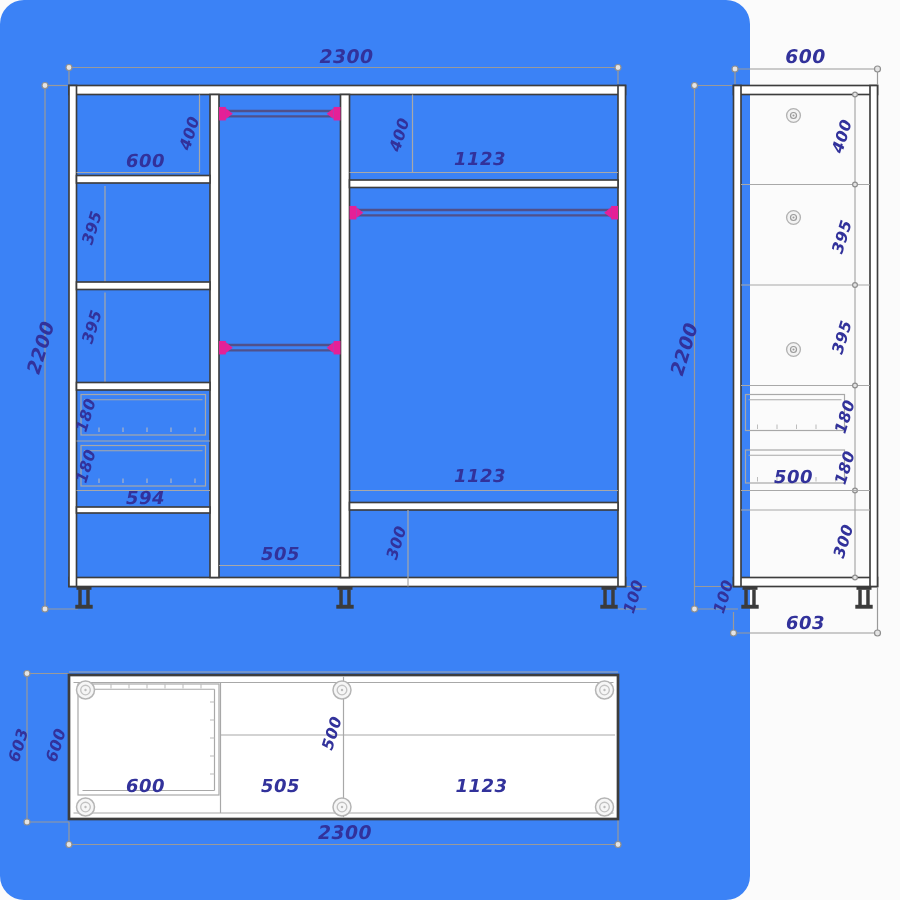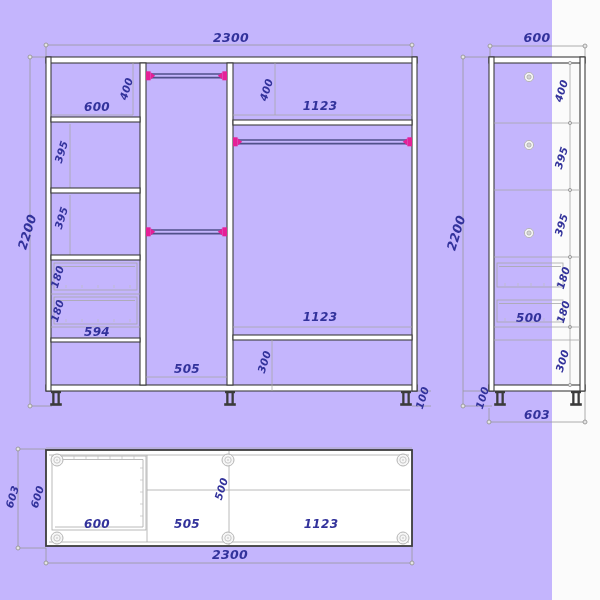--- a/index.html
+++ b/index.html
@@ -1,16 +1,16 @@
 <!DOCTYPE html>
 <html><head>
 <meta charset="utf-8">
 <style>
   html,body { margin:0; padding:0; background:#fbfbfb; }
-  .stage { width:552px; height:600px; background:#c4b5fd; position:relative; }
+  .stage { width:500px; height:600px; background:#3b82f6; position:relative;border-radius:16px; }
   svg { display:block; }
   text.dim { fill:#32329b; font-family:"DejaVu Sans", sans-serif;
              font-style:italic; font-weight:bold; font-size:12px;
              letter-spacing:0.3px; }
   text.lg { font-size:12.5px; }
   text.sm { font-size:10.5px; }
   .panel  { fill:#ffffff; stroke:#3d3d3d; stroke-width:1.1; }
   .lnd    { stroke:#3d3d3d; stroke-width:1.8; fill:#ffffff; }
   .lnl    { stroke:#a8a8a8; stroke-width:0.8; fill:none; }
   .dimln  { stroke:#9a9a9a; stroke-width:0.8; fill:none; }

